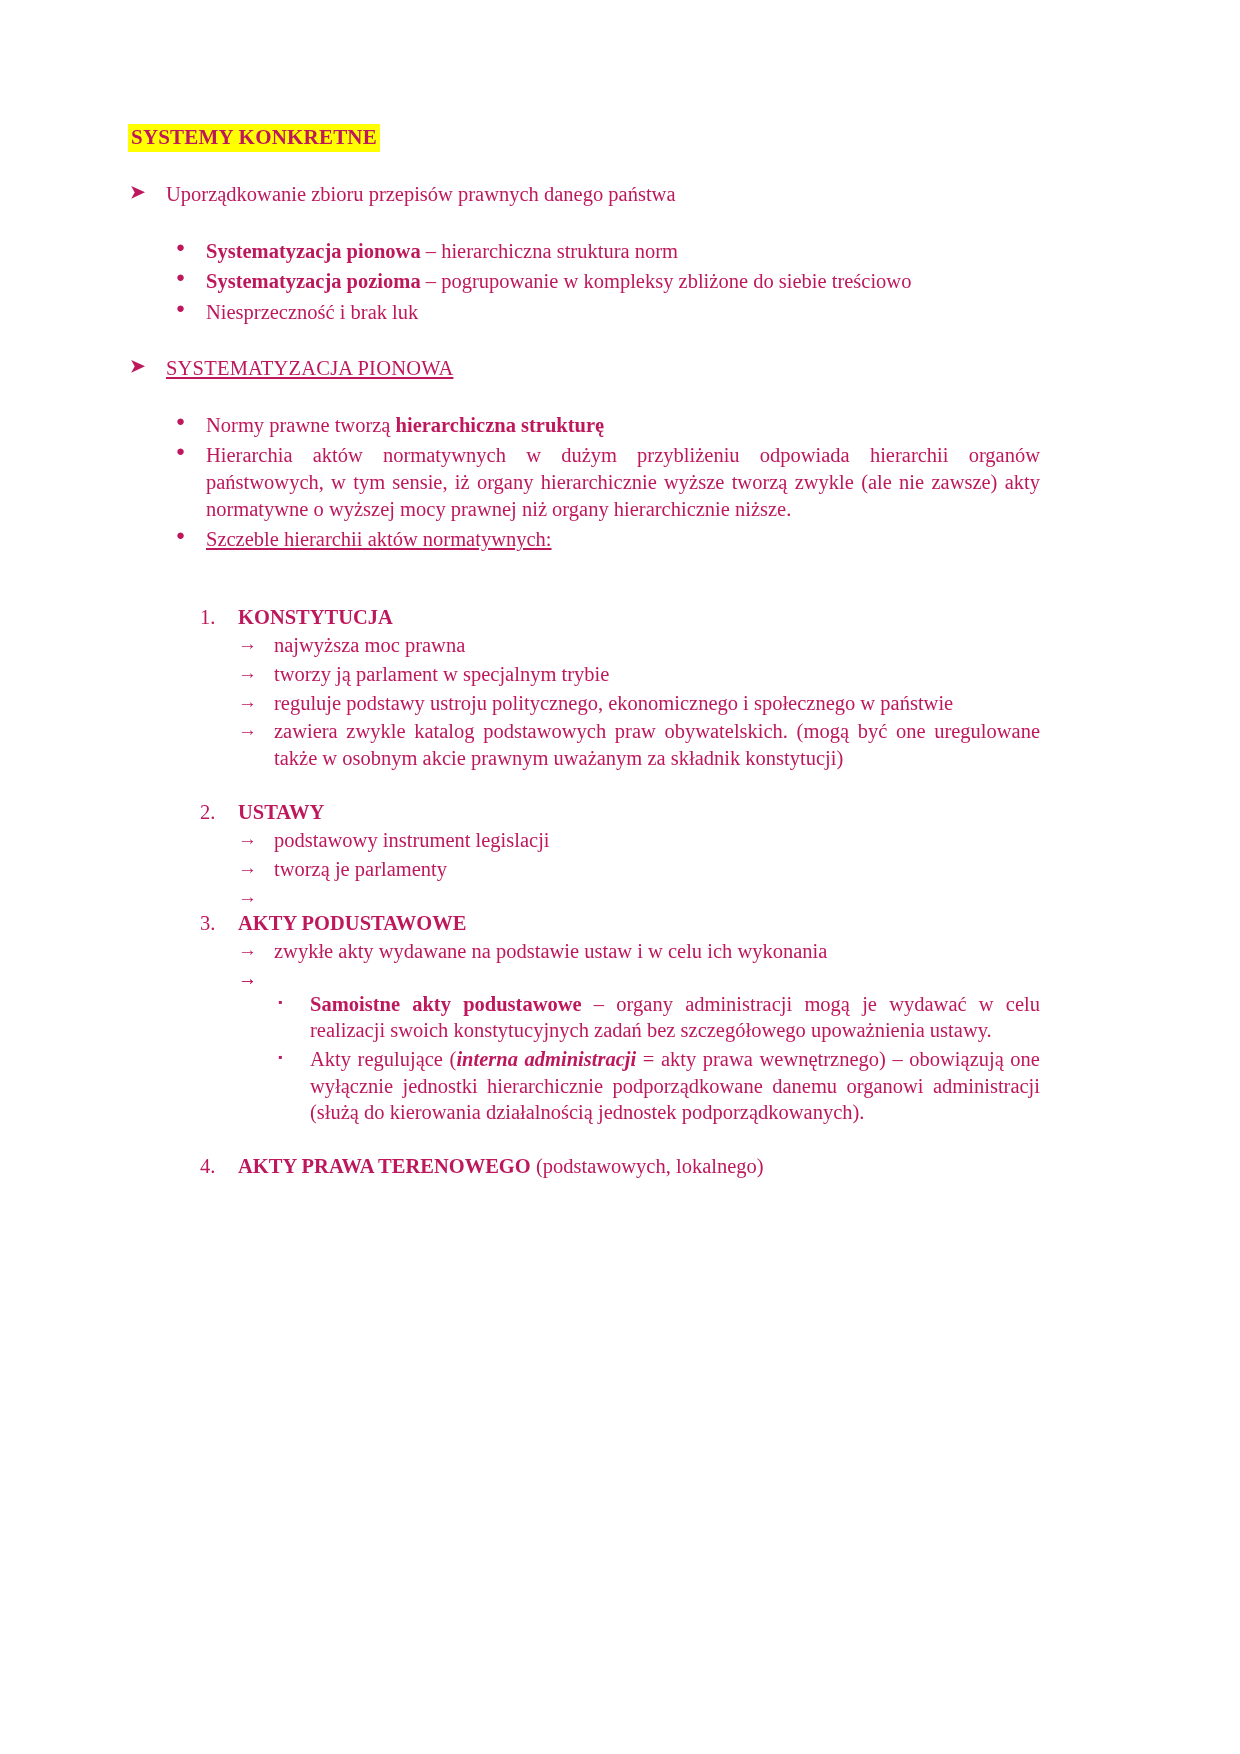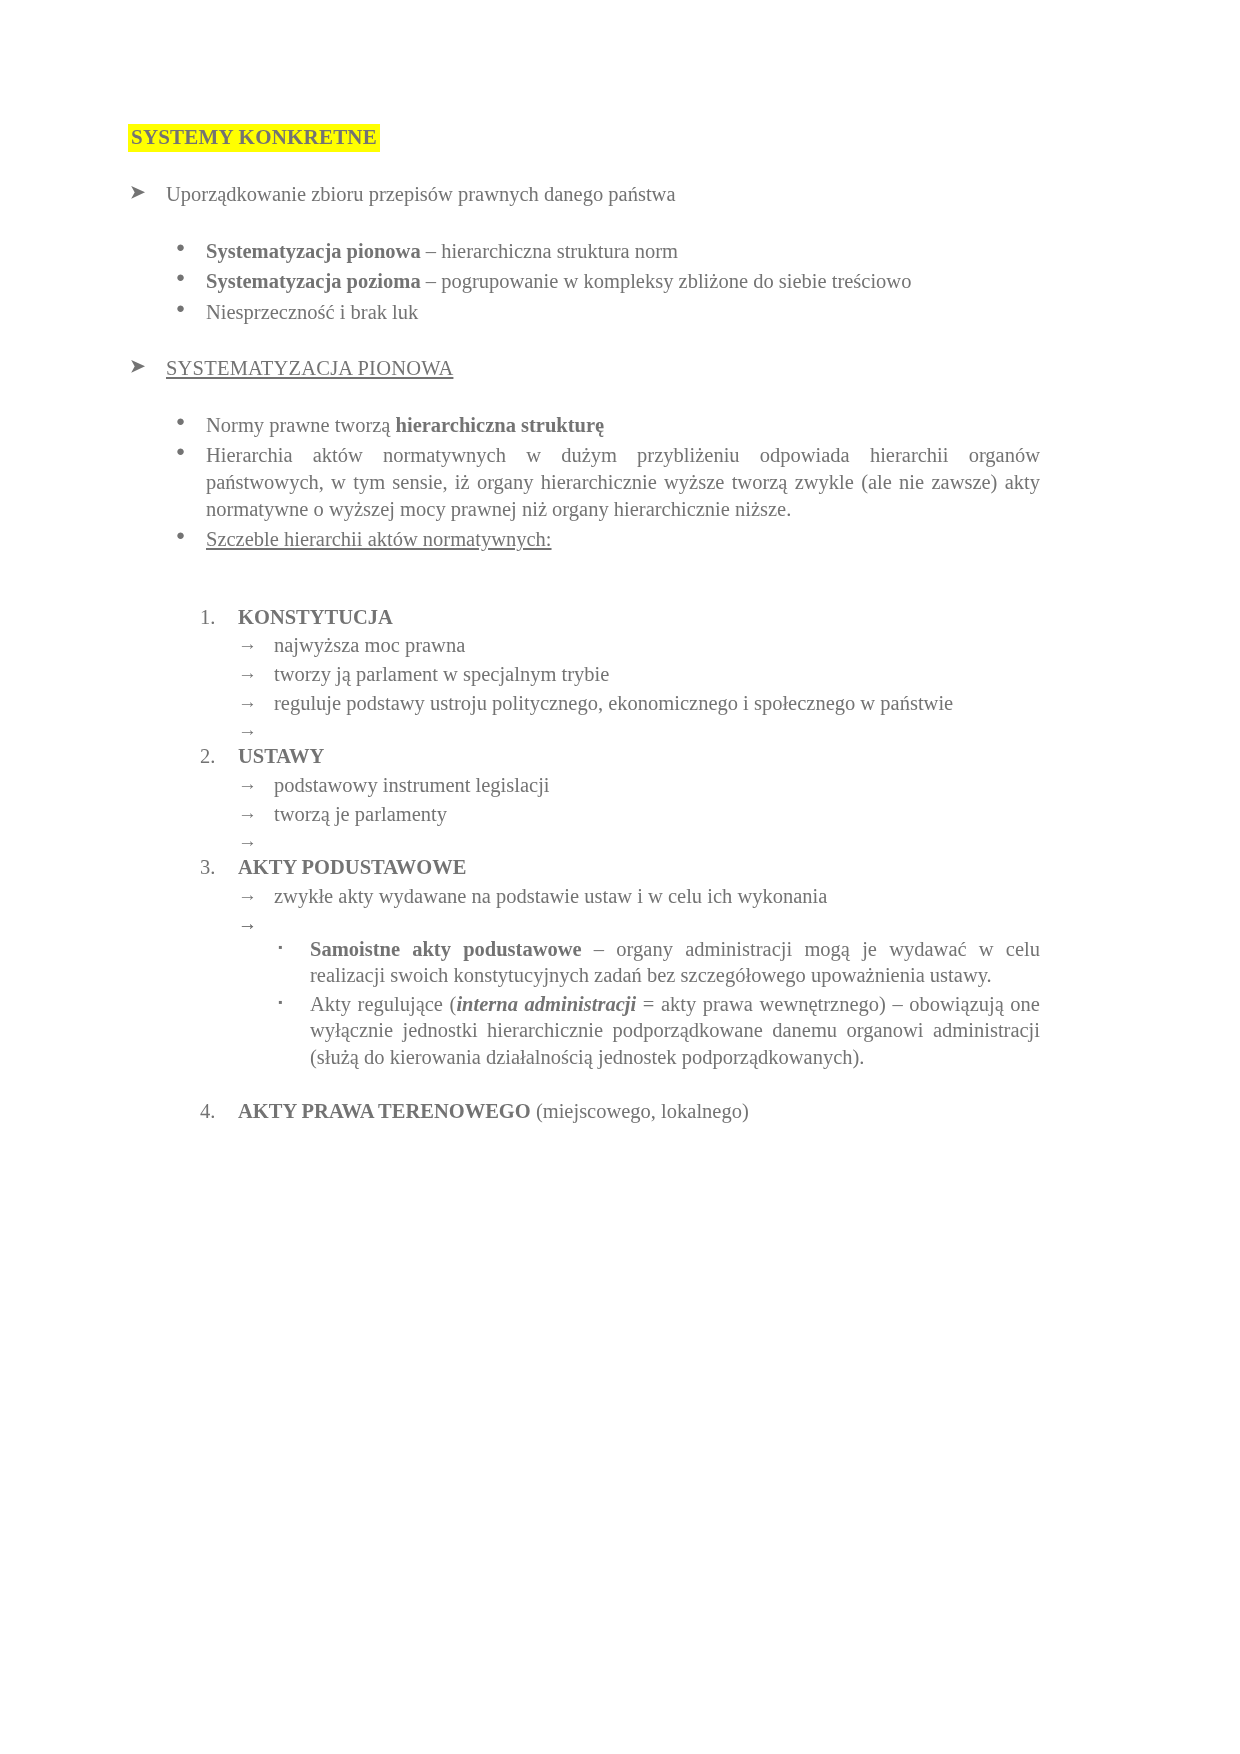--- a/index.html
+++ b/index.html
@@ -8,21 +8,21 @@
     background: #ffffff;
   }
   .page {
     position: relative;
     width: 1240px;
     height: 1754px;
     background: #ffffff;
     margin: 0 auto;
     overflow: hidden;
     font-family: "Liberation Serif", "DejaVu Serif", serif;
-    color: #737373;
+    color: #be185d;
   }
   .content {
     position: absolute;
     left: 128px;
     top: 124px;
     width: 912px;
   }
 
   
   .doc-title {
@@ -214,20 +214,21 @@
         <div class="arrow">
           <span class="marker">→</span>
           <span>tworzy ją parlament w specjalnym trybie</span>
         </div>
         <div class="arrow">
           <span class="marker">→</span>
           <span>reguluje podstawy ustroju politycznego, ekonomicznego i społecznego w państwie</span>
         </div>
         <div class="arrow">
           <span class="marker">→</span>
+          <span>zawiera zwykle katalog podstawowych praw obywatelskich. (mogą być one uregulowane także w osobnym akcie prawnym uważanym za składnik konstytucji)</span>
         </div>
       </div>
 
       <div class="numitem">
         <div class="numhead">
           <span class="num">2.</span>
           <span>USTAWY</span>
         </div>
         <div class="arrow">
           <span class="marker">→</span>
@@ -266,19 +267,19 @@
           <div class="square">
             <span class="marker">▪</span>
             <span>Akty regulujące (</span><i>interna administracji</i><span> = akty prawa wewnętrznego) – obowiązują one wyłącznie jednostki hierarchicznie podporządkowane danemu organowi administracji (służą do kierowania działalnością jednostek podporządkowanych).</span>
           </div>
         </div>
       </div>
 
       <div class="numitem">
         <div class="numhead">
           <span class="num">4.</span>
-          <span>AKTY PRAWA TERENOWEGO</span><span class="normal"> (miejscowego, lokalnego)</span>
+          <span>AKTY PRAWA TERENOWEGO</span><span class="normal"> (podstawowych, lokalnego)</span>
         </div>
       </div>
 
     </div>
   </div>
 </div>
 
 </body></html>

